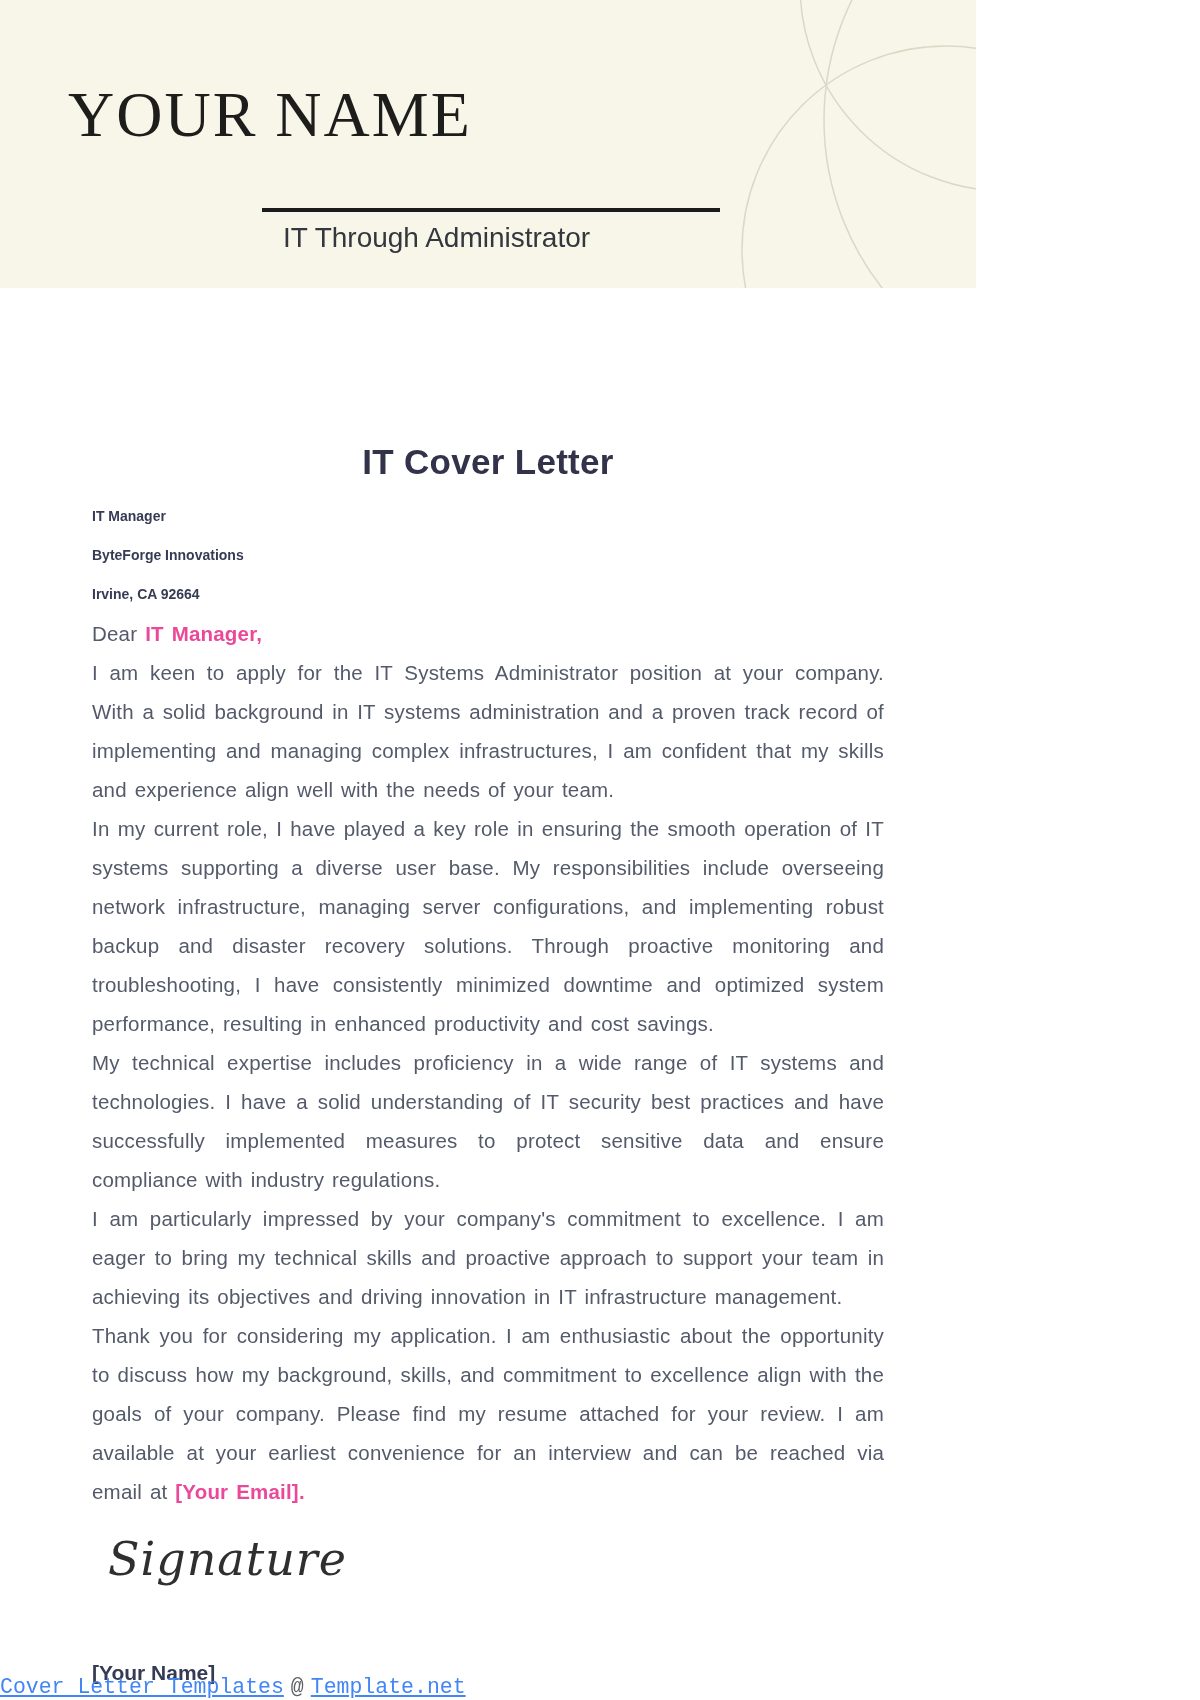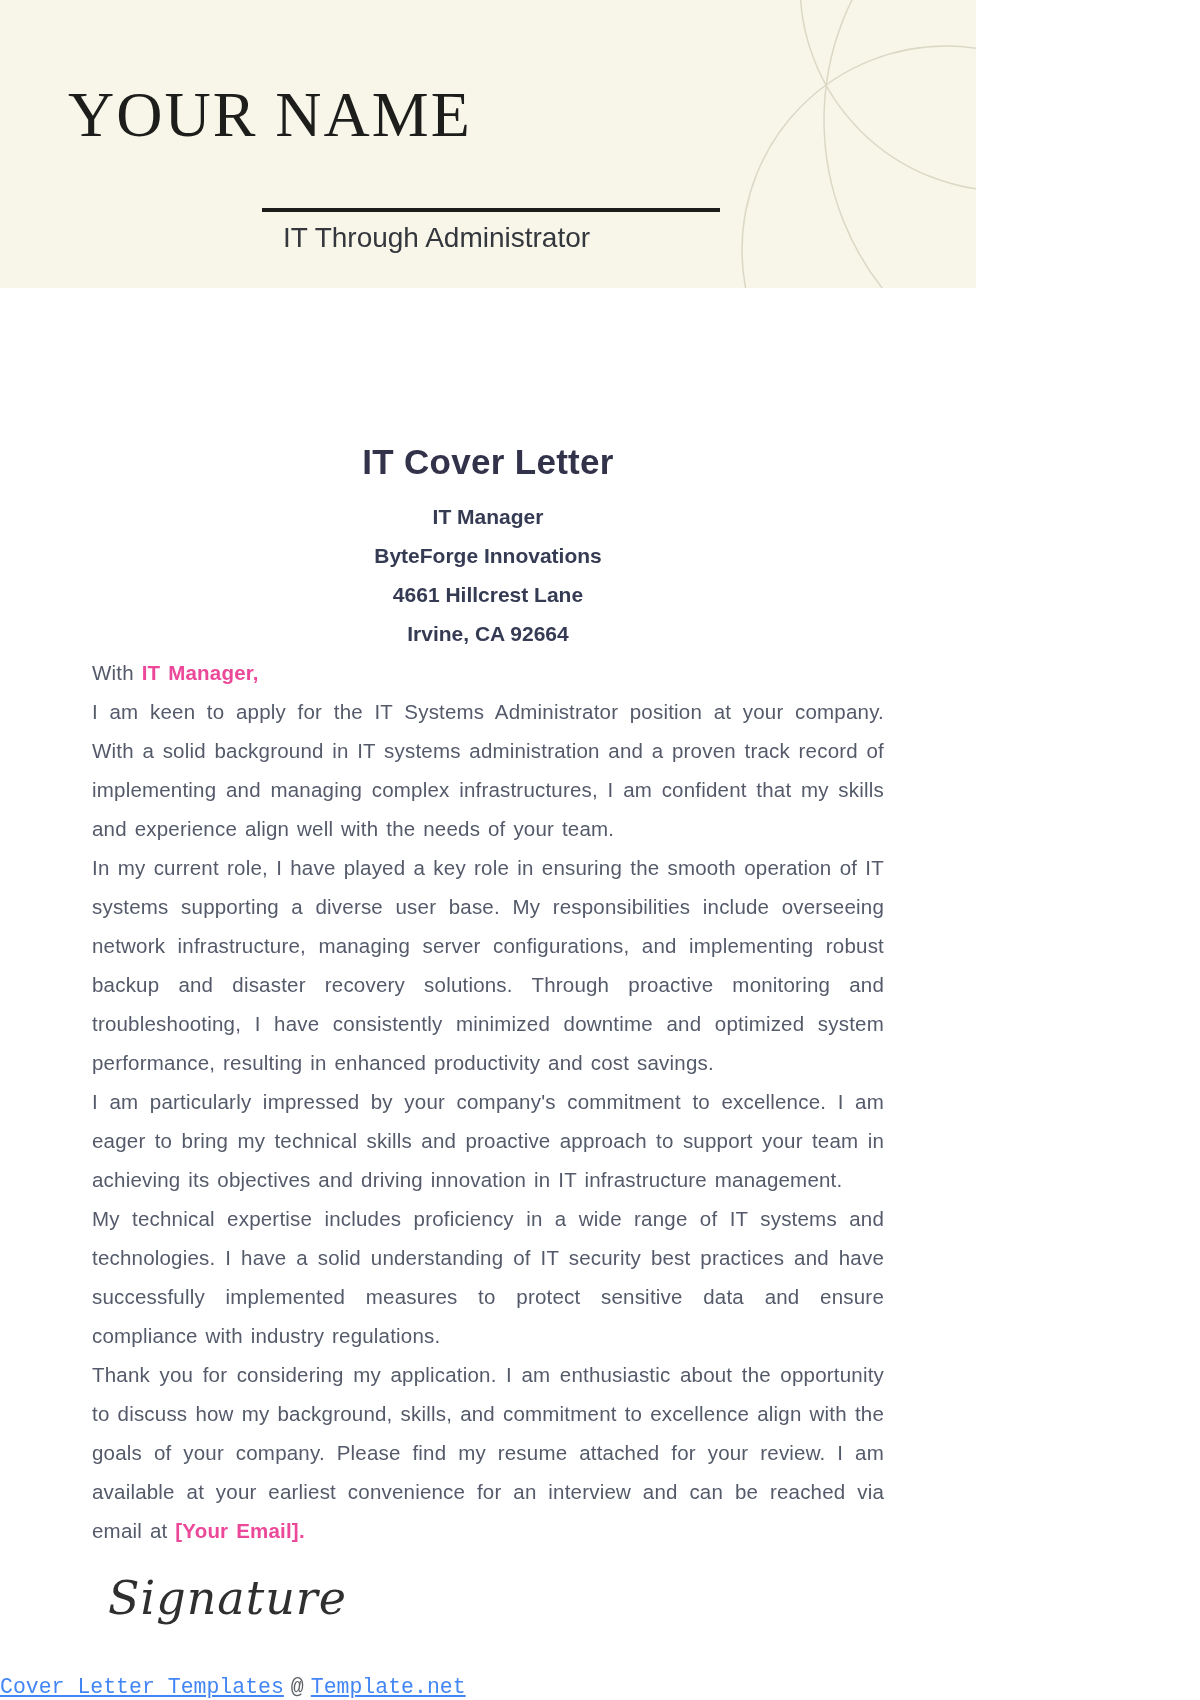--- a/index.html
+++ b/index.html
@@ -37,22 +37,22 @@
 
   
   .letter { padding: 0 92px; }
   .title {
     margin: 150px 0 11px 0;
     text-align: center;
     font-size: 35px; line-height: 48px; font-weight: 700;
     color: #32334a; letter-spacing: 0.3px;
   }
   .address p {
-    margin: 0; font-size: 21px; line-height: 39px;
-    font-weight: 700; color: #363b54; text-align: center;
+    margin: 0; font-size: 14px; line-height: 39px;
+    font-weight: 700; color: #363b54;
   }
   .para, .salutation, .signoff {
     margin: 0;
     font-size: 20.5px; line-height: 39px;
     color: #545a6a;
     letter-spacing: 0.2px; word-spacing: 2px;
   }
   .para { text-align: justify; }
   .salutation strong, .para strong { color: #ec4899; font-weight: 700; }
   .signature {
@@ -95,30 +95,29 @@
     <div class="header-rule"></div>
     <div class="header-role">IT Through Administrator</div>
   </header>
 
   <main class="letter">
     <h1 class="title">IT Cover Letter</h1>
 
     <div class="address">
       <p>IT Manager</p>
       <p>ByteForge Innovations</p>
-      <p>4661 Hillcrest Lane</p>
       <p>Irvine, CA 92664</p>
     </div>
 
-    <p class="salutation"><span>With </span><strong>IT Manager,</strong></p>
+    <p class="salutation"><span>Dear </span><strong>IT Manager,</strong></p>
 
     <p class="para">I am keen to apply for the IT Systems Administrator position at your company. With a solid background in IT systems administration and a proven track record of implementing and managing complex infrastructures, I am confident that my skills and experience align well with the needs of your team.</p>
     <p class="para">In my current role, I have played a key role in ensuring the smooth operation of IT systems supporting a diverse user base. My responsibilities include overseeing network infrastructure, managing server configurations, and implementing robust backup and disaster recovery solutions. Through proactive monitoring and troubleshooting, I have consistently minimized downtime and optimized system performance, resulting in enhanced productivity and cost savings.</p>
+    <p class="para">My technical expertise includes proficiency in a wide range of IT systems and technologies. I have a solid understanding of IT security best practices and have successfully implemented measures to protect sensitive data and ensure compliance with industry regulations.</p>
     <p class="para">I am particularly impressed by your company's commitment to excellence. I am eager to bring my technical skills and proactive approach to support your team in achieving its objectives and driving innovation in IT infrastructure management.</p>
-    <p class="para">My technical expertise includes proficiency in a wide range of IT systems and technologies. I have a solid understanding of IT security best practices and have successfully implemented measures to protect sensitive data and ensure compliance with industry regulations.</p>
     <p class="para"><span>Thank you for considering my application. I am enthusiastic about the opportunity to discuss how my background, skills, and commitment to excellence align with the goals of your company. Please find my resume attached for your review. I am available at your earliest convenience for an interview and can be reached via email at </span><strong>[Your Email].</strong></p>
 
 
     <div class="signature">Signature</div>
 
     <p class="sender">[Your Name]</p>
   </main>
 
   <footer class="footer">
     <a>Cover Letter Templates</a><span class="at">@</span><a>Template.net</a>

